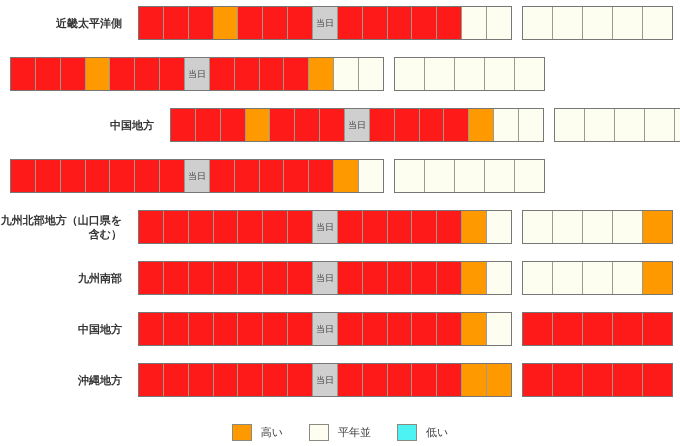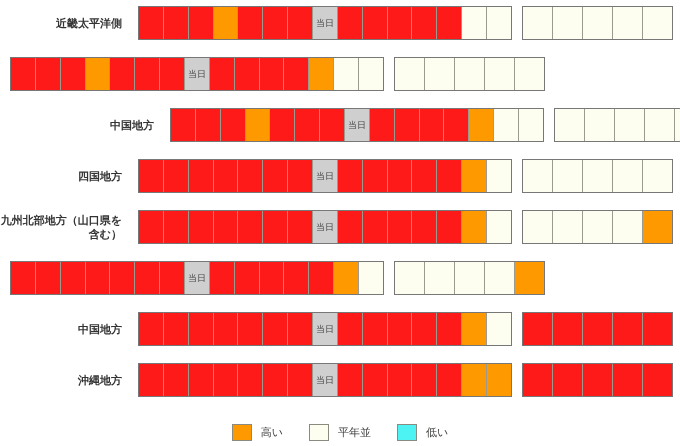--- a/index.html
+++ b/index.html
@@ -198,21 +198,20 @@
           <div class="cell-group group-right">
             <div class="cell" style="background: rgb(253, 253, 240);"></div>
             <div class="cell" style="background: rgb(253, 253, 240);"></div>
             <div class="cell" style="background: rgb(253, 253, 240);"></div>
             <div class="cell" style="background: rgb(253, 253, 240);"></div>
             <div class="cell" style="background: rgb(253, 253, 240);"></div>
           </div>
         </div>
       </div>
       <div class="row" style="top: 157px;">
-        <div class="row-label">四国地方</div>
         <div class="groups">
           <div class="cell-group group-left">
             <div class="cell" style="background: rgb(255, 26, 26);"></div>
             <div class="cell" style="background: rgb(255, 26, 26);"></div>
             <div class="cell" style="background: rgb(255, 26, 26);"></div>
             <div class="cell" style="background: rgb(255, 26, 26);"></div>
             <div class="cell" style="background: rgb(255, 26, 26);"></div>
             <div class="cell" style="background: rgb(255, 26, 26);"></div>
             <div class="cell" style="background: rgb(255, 26, 26);"></div>
             <div class="cell today" style="background: rgb(207, 207, 207);">当日</div>
@@ -256,20 +255,21 @@
           <div class="cell-group group-right">
             <div class="cell" style="background: rgb(253, 253, 240);"></div>
             <div class="cell" style="background: rgb(253, 253, 240);"></div>
             <div class="cell" style="background: rgb(253, 253, 240);"></div>
             <div class="cell" style="background: rgb(253, 253, 240);"></div>
             <div class="cell" style="background: rgb(255, 153, 0);"></div>
           </div>
         </div>
       </div>
       <div class="row" style="top: 259px;">
+        <div class="row-label">九州南部</div>
         <div class="groups">
           <div class="cell-group group-left">
             <div class="cell" style="background: rgb(255, 26, 26);"></div>
             <div class="cell" style="background: rgb(255, 26, 26);"></div>
             <div class="cell" style="background: rgb(255, 26, 26);"></div>
             <div class="cell" style="background: rgb(255, 26, 26);"></div>
             <div class="cell" style="background: rgb(255, 26, 26);"></div>
             <div class="cell" style="background: rgb(255, 26, 26);"></div>
             <div class="cell" style="background: rgb(255, 26, 26);"></div>
             <div class="cell today" style="background: rgb(207, 207, 207);">当日</div>

